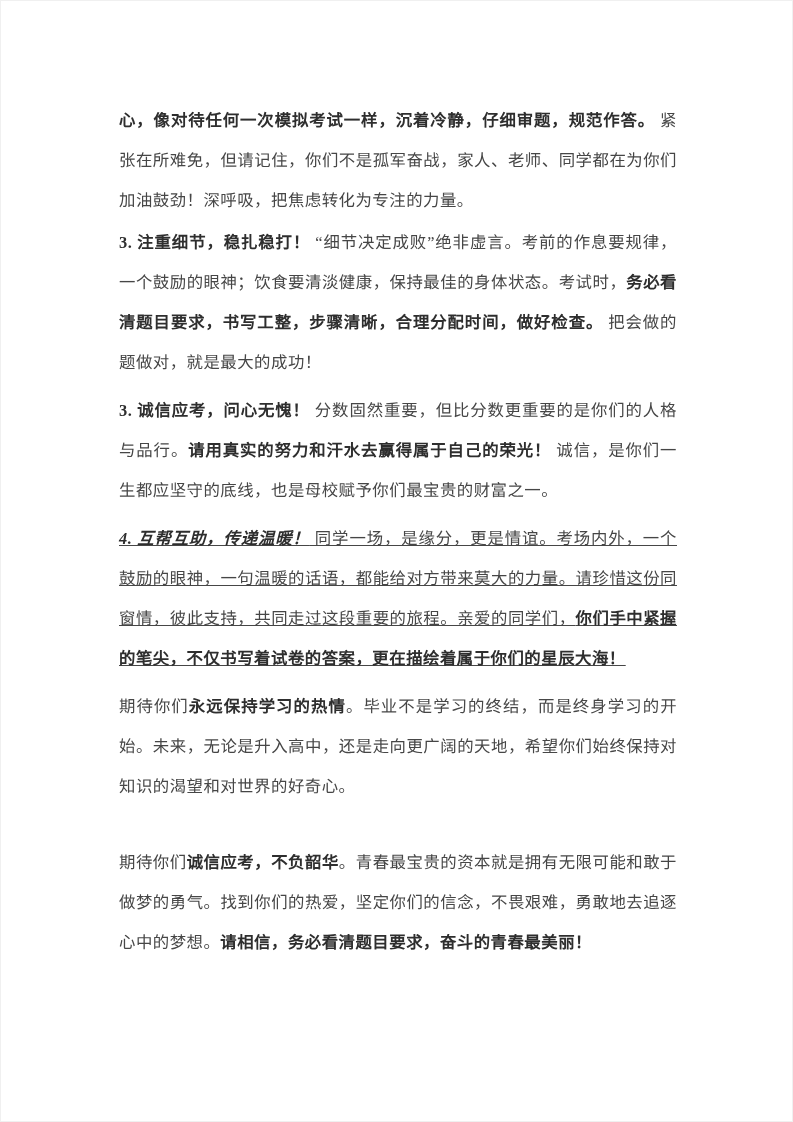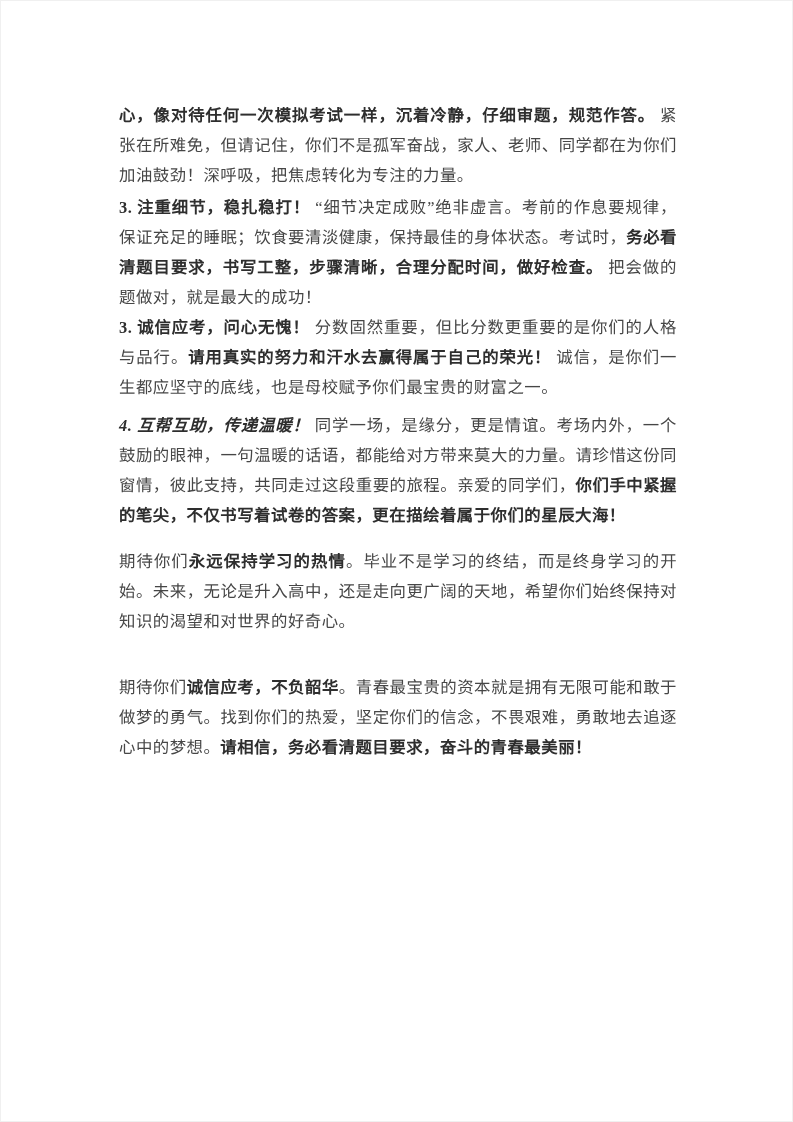--- a/index.html
+++ b/index.html
@@ -19,44 +19,44 @@
   }
   .doc-body {
     position: absolute;
     top: 100px;
     left: 118px;
     width: 558px;
   }
   .para {
     margin: 0;
     font-size: 16.4px;
-    line-height: 30px;
+    line-height: 40px;
     text-align: justify;
     text-justify: inter-ideograph;
     color: #464646;
     letter-spacing: 0.5px;
     word-break: break-all;
   }
   .para .run { font-weight: 400; font-style: normal; }
   .para .run.b { font-weight: 700; color: #2e2e2e; }
   .para .run.i { font-style: italic; }
 
   
   [data-name="paragraph-2"] { margin-top: 2px; }
-  [data-name="paragraph-3"] { }
-  [data-name="paragraph-4"] { margin-top: 8px; }
+  [data-name="paragraph-3"] { margin-top: 8px; }
+  [data-name="paragraph-4"] { margin-top: 8px; text-decoration: underline; }
   [data-name="paragraph-5"] { margin-top: 44px; }
-  [data-name="paragraph-6"] { margin-top: 16px; }
+  [data-name="paragraph-6"] { margin-top: 8px; }
   [data-name="paragraph-7"] { margin-top: 36px; }
 </style>
 </head>
 <body>
 
 <div class="page" data-name="document-page">
   <div class="doc-body" data-name="document-body" style="color: rgb(70, 70, 70);">
       <p class="para" data-name="paragraph-1"><span class="run b" data-name="text-run">心，像对待任何一次模拟考试一样，沉着冷静，仔细审题，规范作答。</span><span class="run" data-name="text-run"> 紧张在所难免，但请记住，你们不是孤军奋战，家人、老师、同学都在为你们加油鼓劲！深呼吸，把焦虑转化为专注的力量。</span></p>
-      <p class="para" data-name="paragraph-2"><span class="run b" data-name="text-run">3. 注重细节，稳扎稳打！</span><span class="run" data-name="text-run"> “细节决定成败”绝非虚言。考前的作息要规律，保证充足的睡眠；饮食要清淡健康，保持最佳的身体状态。考试时，</span><span class="run b" data-name="text-run">务必看清题目要求，书写工整，步骤清晰，合理分配时间，做好检查。</span><span class="run" data-name="text-run"> 把会做的题做对，就是最大的成功！</span></p>
+      <p class="para" data-name="paragraph-2"><span class="run b" data-name="text-run">3. 注重细节，稳扎稳打！</span><span class="run" data-name="text-run"> “细节决定成败”绝非虚言。考前的作息要规律，一个鼓励的眼神；饮食要清淡健康，保持最佳的身体状态。考试时，</span><span class="run b" data-name="text-run">务必看清题目要求，书写工整，步骤清晰，合理分配时间，做好检查。</span><span class="run" data-name="text-run"> 把会做的题做对，就是最大的成功！</span></p>
       <p class="para" data-name="paragraph-3"><span class="run b" data-name="text-run">3. 诚信应考，问心无愧！</span><span class="run" data-name="text-run"> 分数固然重要，但比分数更重要的是你们的人格与品行。</span><span class="run b" data-name="text-run">请用真实的努力和汗水去赢得属于自己的荣光！</span><span class="run" data-name="text-run"> 诚信，是你们一生都应坚守的底线，也是母校赋予你们最宝贵的财富之一。</span></p>
       <p class="para" data-name="paragraph-4"><span class="run b i" data-name="text-run">4. 互帮互助，传递温暖！</span><span class="run" data-name="text-run"> 同学一场，是缘分，更是情谊。考场内外，一个鼓励的眼神，一句温暖的话语，都能给对方带来莫大的力量。请珍惜这份同窗情，彼此支持，共同走过这段重要的旅程。亲爱的同学们，</span><span class="run b" data-name="text-run">你们手中紧握的笔尖，不仅书写着试卷的答案，更在描绘着属于你们的星辰大海！</span></p>
       <p class="para" data-name="paragraph-6"><span class="run" data-name="text-run">期待你们</span><span class="run b" data-name="text-run">永远保持学习的热情</span><span class="run" data-name="text-run">。毕业不是学习的终结，而是终身学习的开始。未来，无论是升入高中，还是走向更广阔的天地，希望你们始终保持对知识的渴望和对世界的好奇心。</span></p>
       <p class="para" data-name="paragraph-7"><span class="run" data-name="text-run">期待你们</span><span class="run b" data-name="text-run">诚信应考，不负韶华</span><span class="run" data-name="text-run">。青春最宝贵的资本就是拥有无限可能和敢于做梦的勇气。找到你们的热爱，坚定你们的信念，不畏艰难，勇敢地去追逐心中的梦想。</span><span class="run b" data-name="text-run">请相信，务必看清题目要求，奋斗的青春最美丽！</span></p>
     </div>
 </div>
 
 </body></html>

